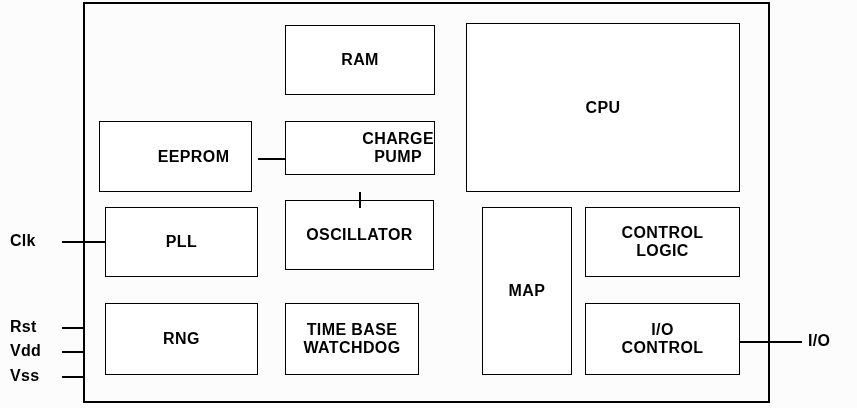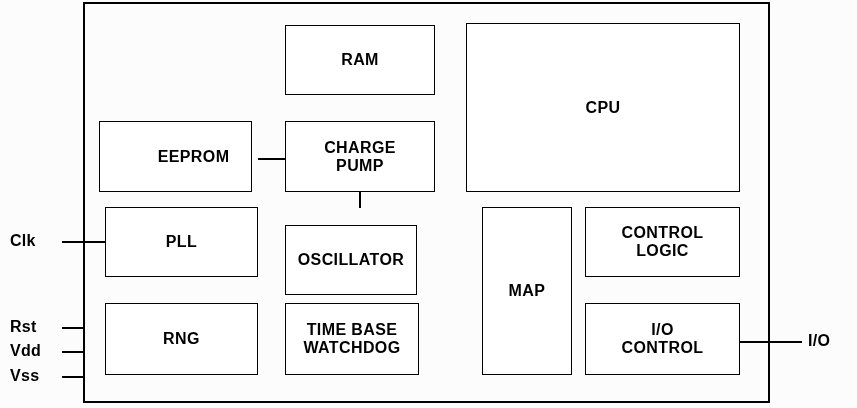--- a/index.html
+++ b/index.html
@@ -77,30 +77,30 @@
   </div>
 
   <div class="block" style="left:466px; top:23px; width:274px; height:169px;">
     <span class="lbl">CPU</span>
   </div>
 
   <div class="block" style="left:99px; top:121px; width:153px; height:71px;padding-left:36px;">
     <span class="lbl">EEPROM</span>
   </div>
 
-  <div class="block" style="left:285px; top:121px; width:150px; height:71px;">
+  <div class="block" style="left:285px; top:121px; width:150px; height:54px;justify-content:flex-end;">
     <span class="lbl">CHARGE
 PUMP</span>
   </div>
 
   <div class="block" style="left:105px; top:207px; width:153px; height:70px;">
     <span class="lbl">PLL</span>
   </div>
 
-  <div class="block" style="left:285px; top:225px; width:132px; height:70px;">
+  <div class="block" style="left:285px; top:200px; width:149px; height:70px;">
     <span class="lbl">OSCILLATOR</span>
   </div>
 
   <div class="block" style="left:466px; top:207px; width:90px; height:168px;margin-left:16px;">
     <span class="lbl">MAP</span>
   </div>
 
   <div class="block" style="left:585px; top:207px; width:155px; height:70px;">
     <span class="lbl">CONTROL
 LOGIC</span>

